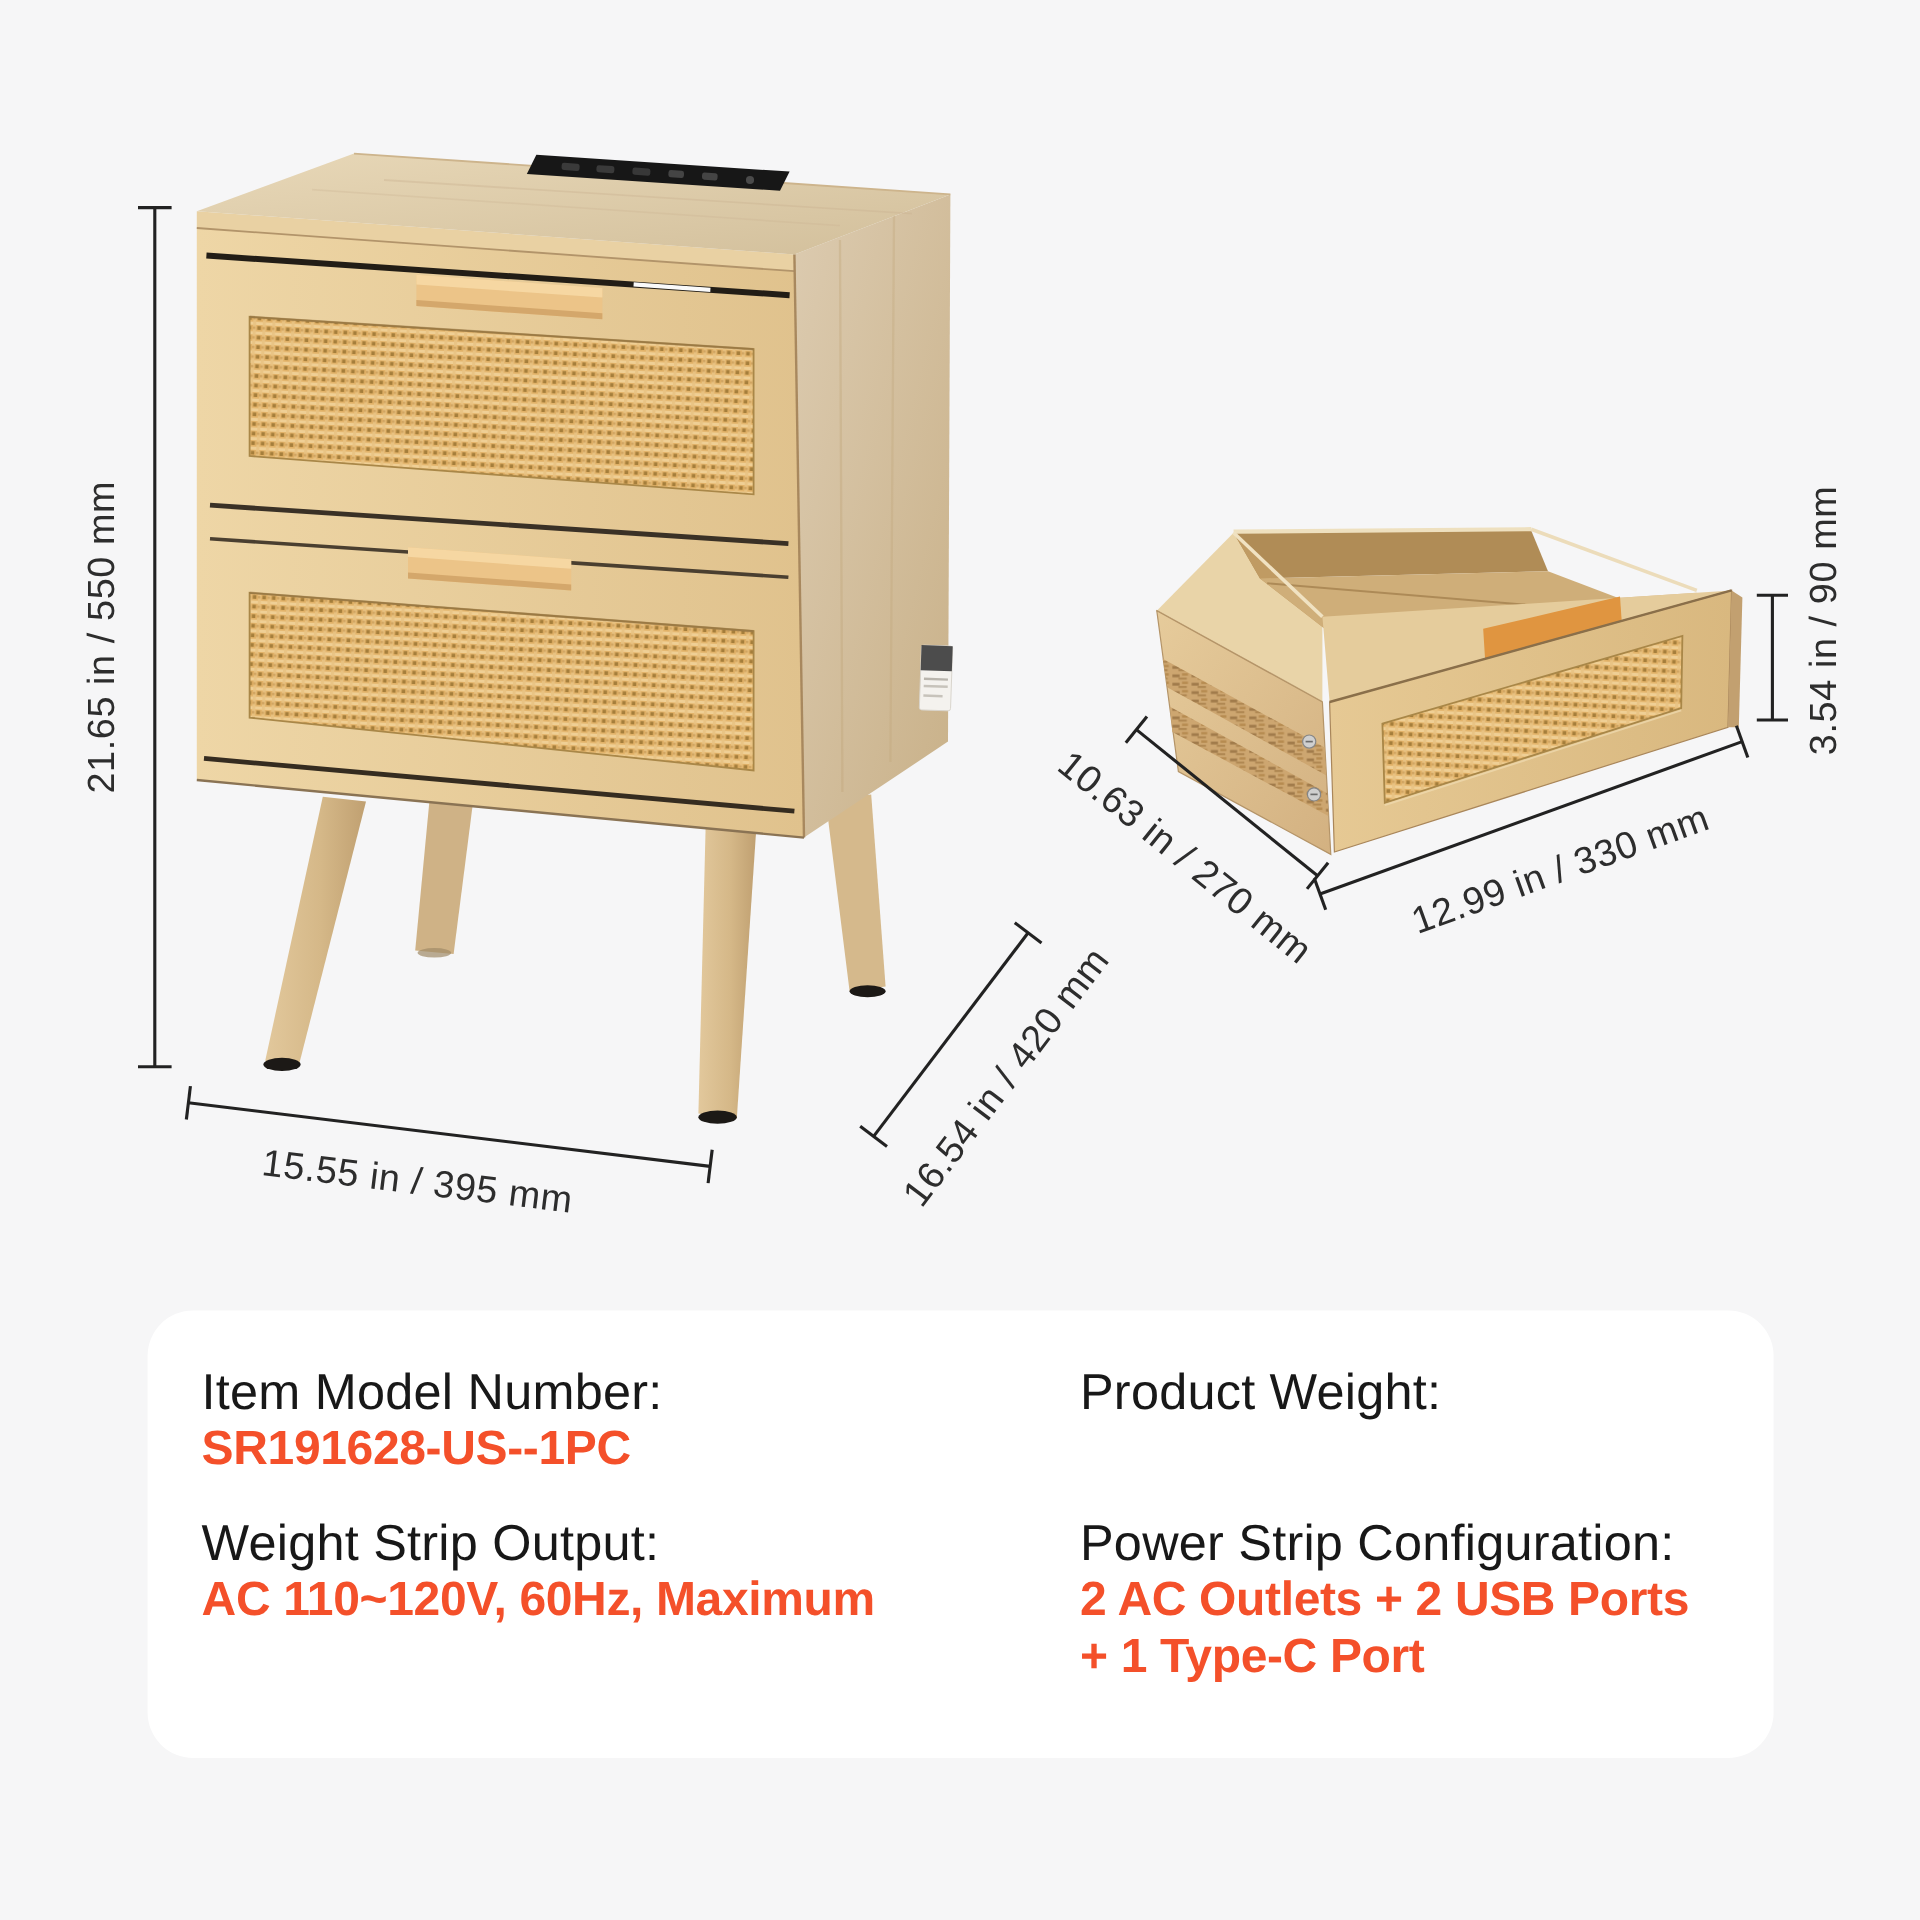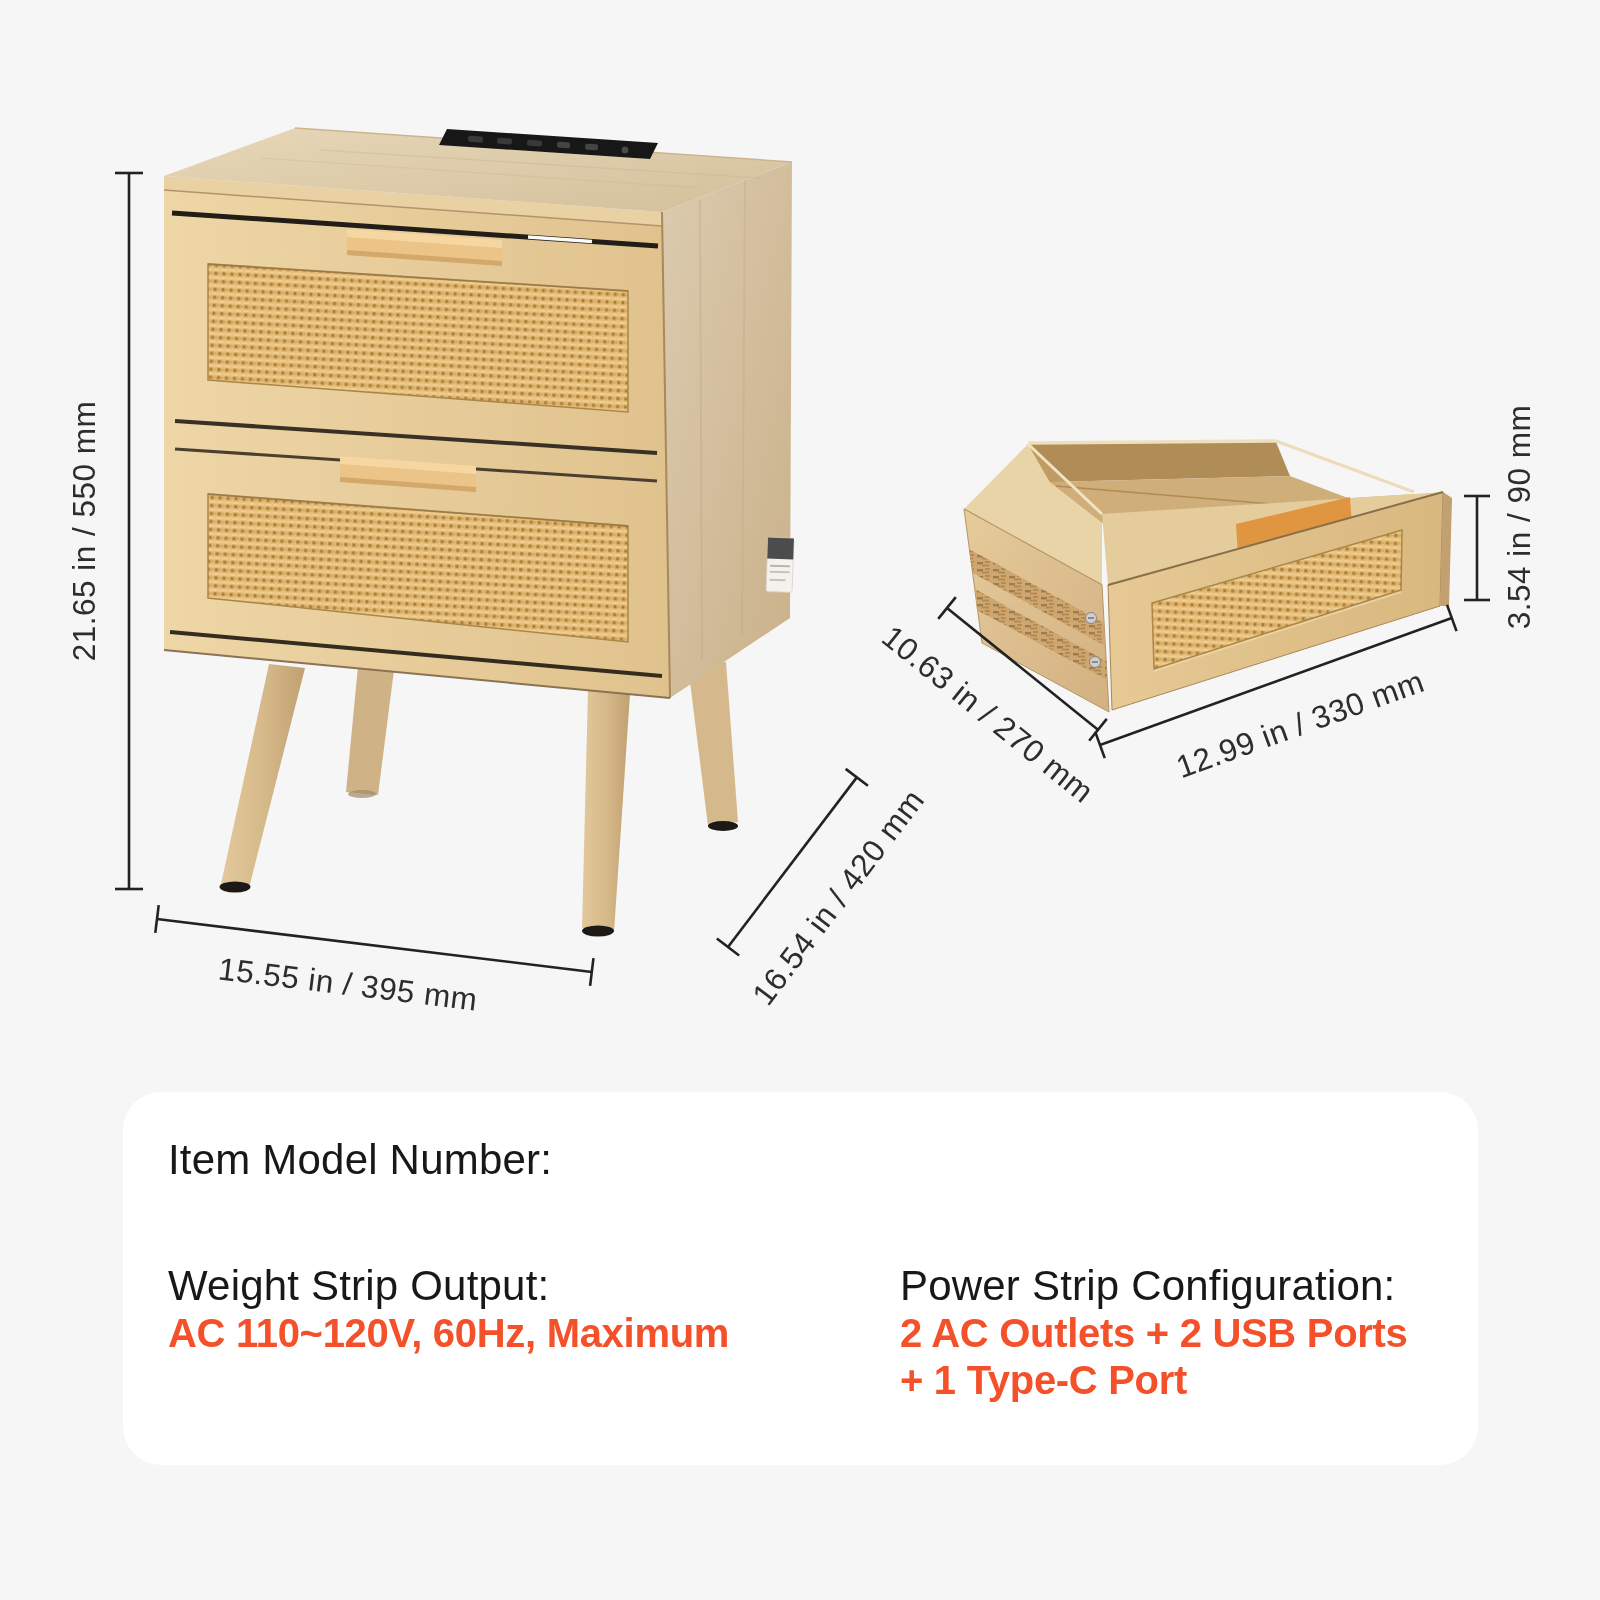--- a/index.html
+++ b/index.html
@@ -217,26 +217,28 @@
   <g transform="translate(1477,496) rotate(90)">
     <line class="dim-line" x1="0" y1="0" x2="104" y2="0"></line>
     <line class="dim-line" x1="0" y1="-13" x2="0" y2="13"></line>
     <line class="dim-line" x1="104" y1="-13" x2="104" y2="13"></line>
   </g>
   <text class="dim-text" x="1519" y="517" dy=".35em" text-anchor="middle" transform="rotate(-90 1519 517)">3.54 in / 90 mm</text>
 </svg>
 
   <div class="panel">
     <div class="spec-label colL row1l">Item Model Number:</div>
+    <div class="spec-value colL row1v">SR191628-US--1PC</div>
 
     <div class="spec-label colL row2l">Weight Strip Output:</div>
     <div class="spec-value colL row2v">
       <div>AC 110~120V, 60Hz, Maximum</div>
     </div>
 
+    <div class="spec-label colR row1l">Product Weight:</div>
 
     <div class="spec-label colR row2l">Power Strip Configuration:</div>
     <div class="spec-value colR row2v">
       <div>2 AC Outlets + 2 USB Ports</div>
       <div>+ 1 Type-C Port</div>
     </div>
   </div>
 </div>
 
 </body></html>

